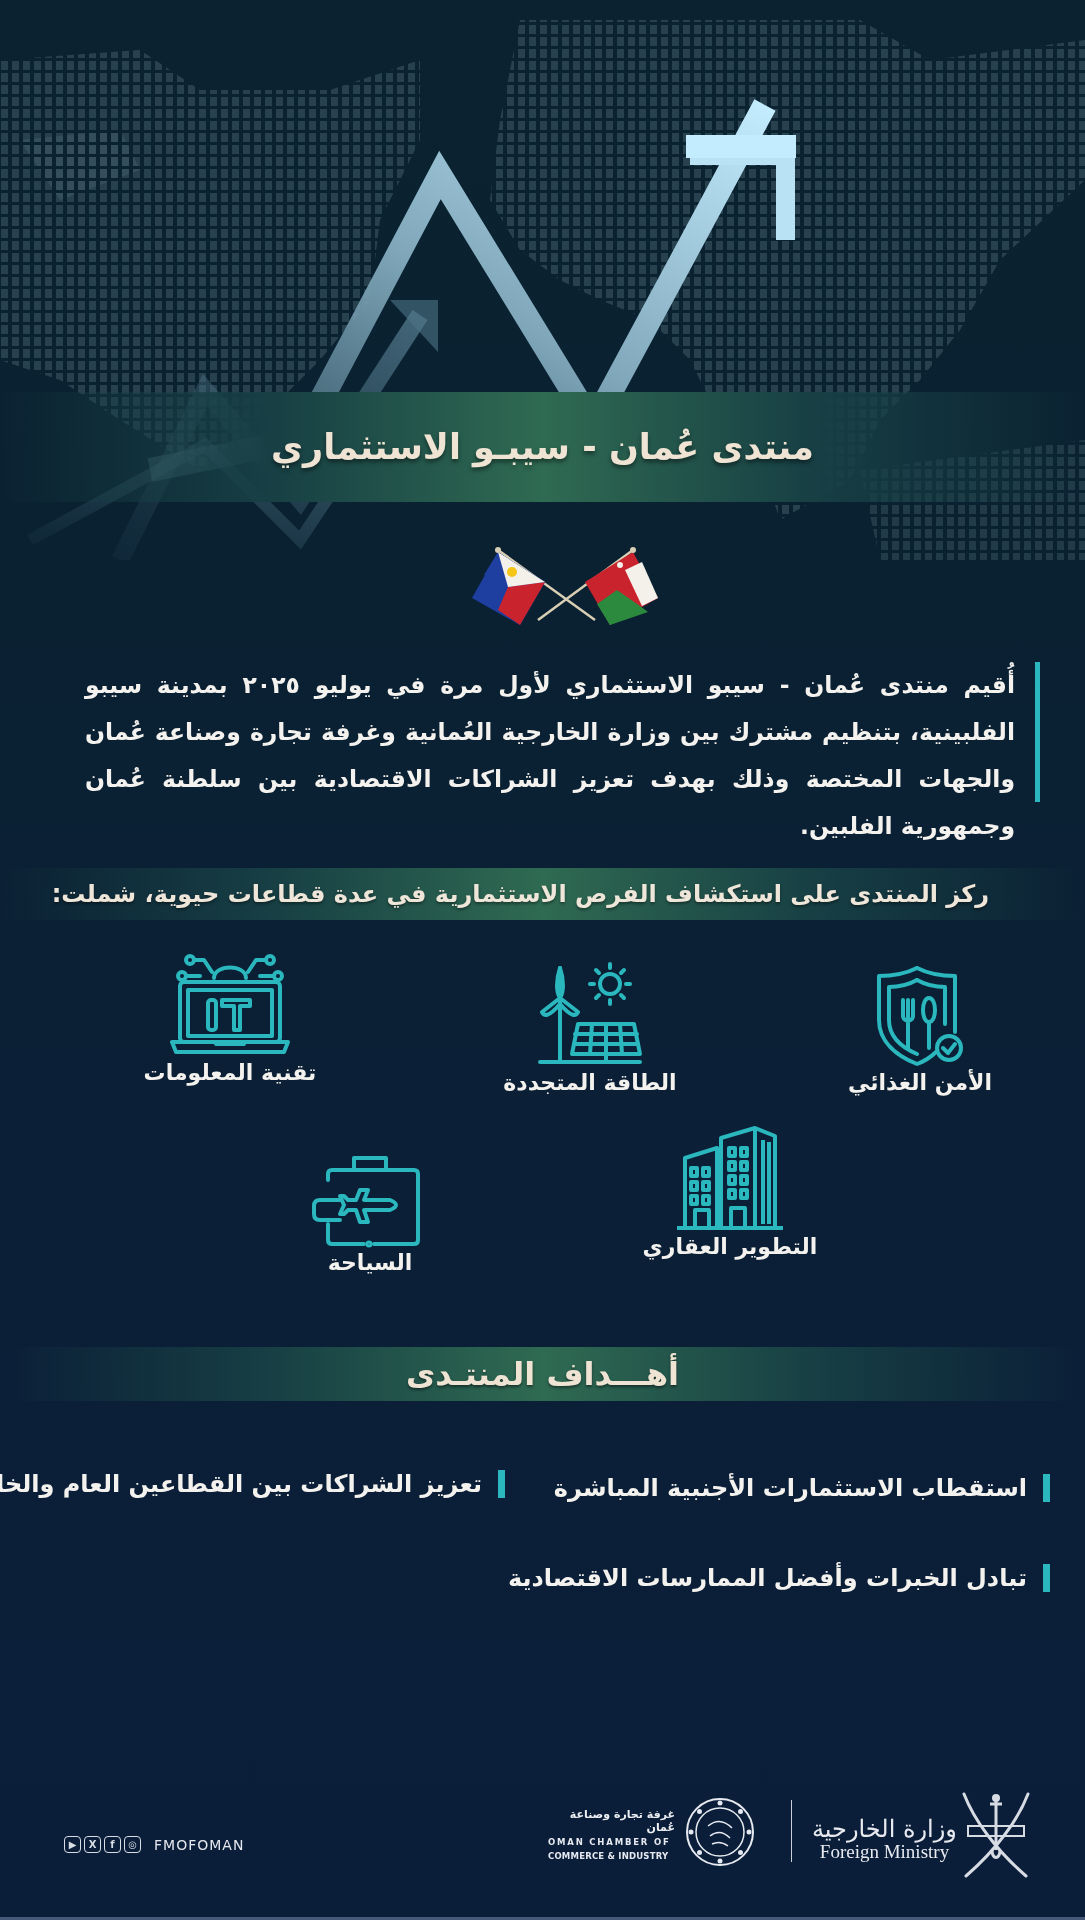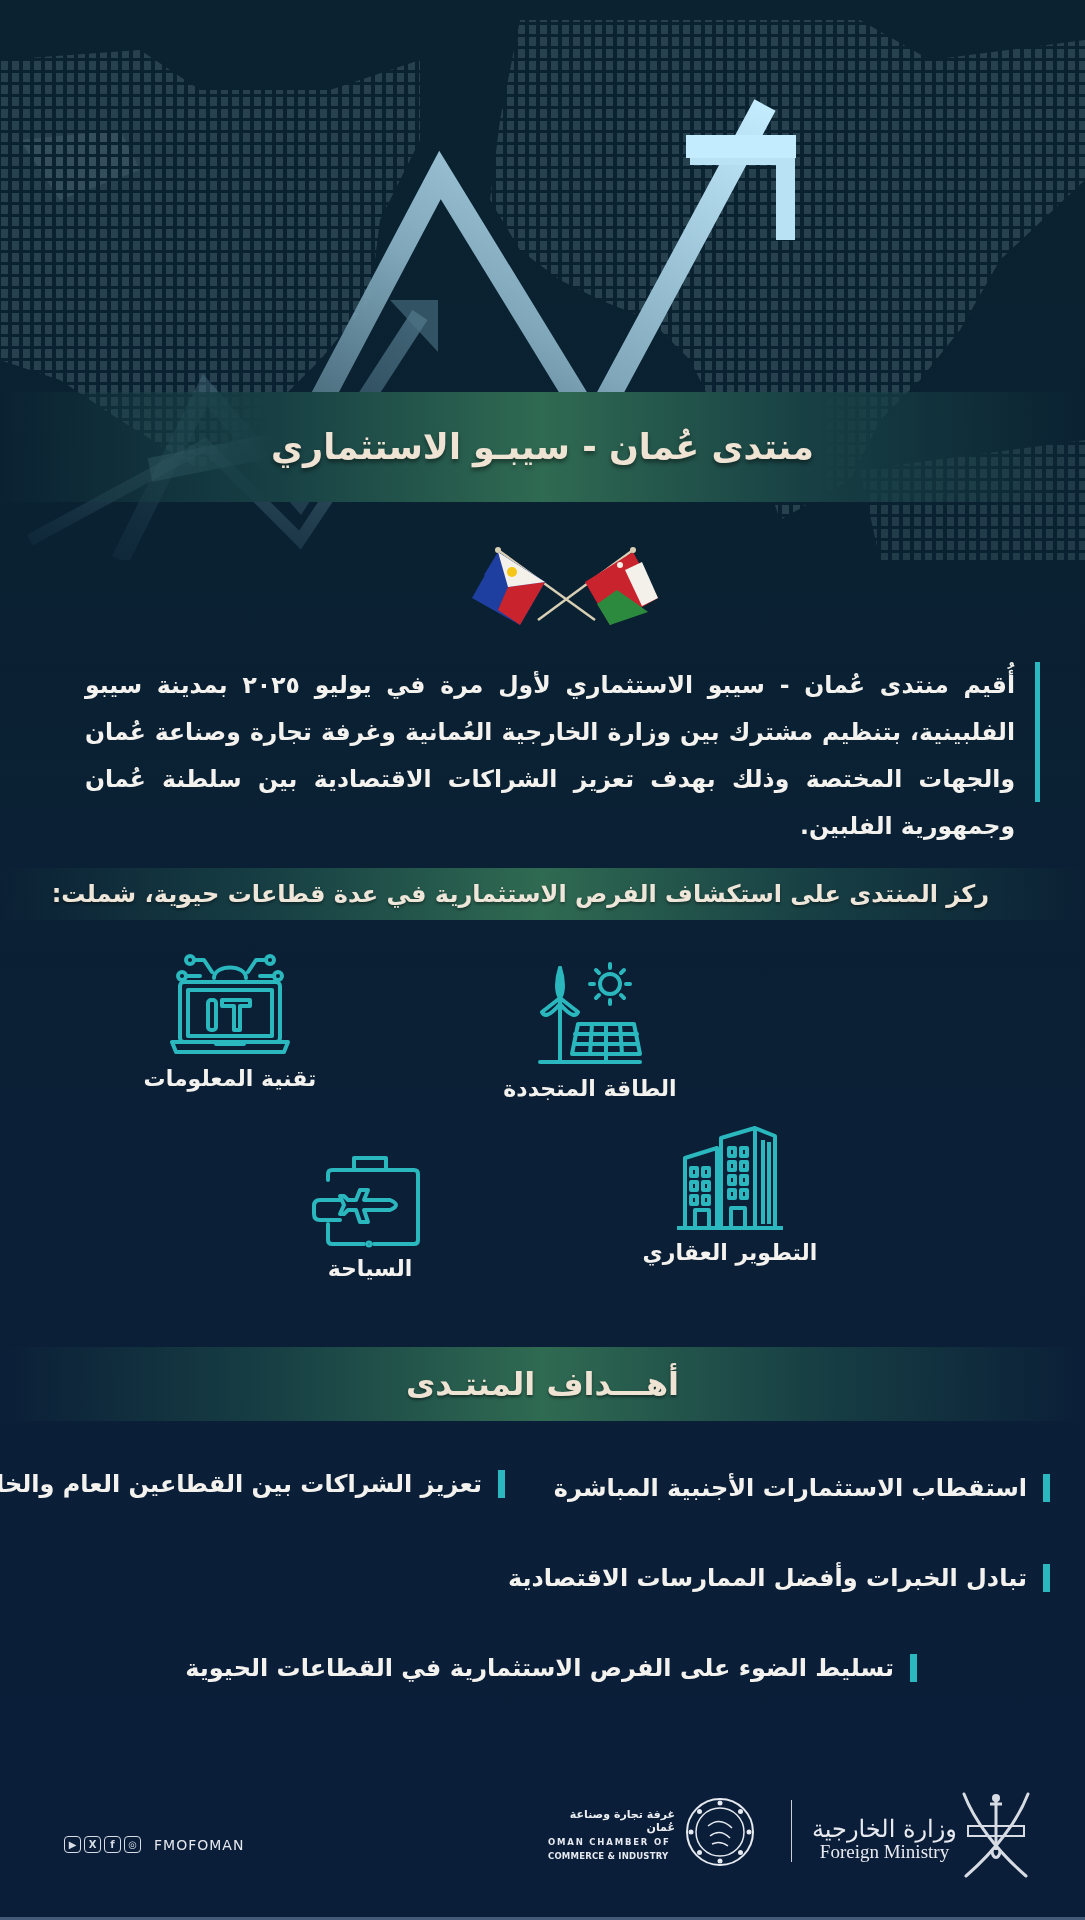--- a/index.html
+++ b/index.html
@@ -27,21 +27,21 @@
     .title-banner .title {
       font-family: "DejaVu Sans", sans-serif; font-weight: bold;
       font-size: 35px; color: #efe3d3; letter-spacing: 0px;
       text-shadow: 0 3px 4px rgba(0,0,0,0.45);
     }
     .sectors-banner { top: 868px; height: 52px; }
     .sectors-banner .sub {
       font-weight: bold; font-size: 24px; color: #efe6da;
       position: absolute; right: 96px; text-shadow: 0 2px 3px rgba(0,0,0,0.4);
     }
-    .goals-banner { top: 1347px; height: 74px; }
+    .goals-banner { top: 1347px; height: 54px; }
     .goals-banner .sub {
       font-weight: bold; font-size: 32px; color: #efe3d3;
       text-shadow: 0 2px 3px rgba(0,0,0,0.45);
     }
 
     
     .flags { position: absolute; left: 470px; top: 540px; width: 190px; height: 90px; }
 
     
     .intro {
@@ -50,21 +50,21 @@
     }
     .intro .bar { width: 5px; background: #2ab7bd; height: 140px; margin-left: 20px; flex: none; }
     .intro .text {
       font-weight: bold; font-size: 23.5px; line-height: 47px; color: #f4f2ee;
       text-align: justify; text-align-last: right; width: 930px;
     }
 
     
     .sector { position: absolute; width: 220px; text-align: center; direction: rtl; }
     .sector svg { display: block; margin: 0 auto; }
-    .sector .label { font-weight: bold; font-size: 22px; color: #f4f2ee; margin-top: 6px; }
+    .sector .label { font-weight: bold; font-size: 22px; color: #f4f2ee; }
 
     
     .goal {
       position: absolute; direction: rtl; display: flex; align-items: center;
       font-weight: bold; font-size: 24px; color: #f4f2ee; white-space: nowrap;
     }
     .goal .gbar { width: 7px; height: 28px; background: #2ab7bd; margin-left: 16px; flex: none; }
     .social { position: absolute; left: 64px; top: 1836px; display: flex; align-items: center; gap: 3px; }
     .social .sicon {
       width: 15px; height: 15px; border: 1.5px solid #d8dde6; border-radius: 4px;
@@ -156,20 +156,35 @@
 
   <div class="intro">
     <div class="bar"></div>
     <div class="text">أُقيم منتدى عُمان - سيبو الاستثماري لأول مرة في يوليو ٢٠٢٥ بمدينة سيبو الفلبينية، بتنظيم مشترك بين وزارة الخارجية العُمانية وغرفة تجارة وصناعة عُمان والجهات المختصة وذلك بهدف تعزيز الشراكات الاقتصادية بين سلطنة عُمان وجمهورية الفلبين.</div>
   </div>
 
   <div class="banner sectors-banner">
     <span class="sub">ركز المنتدى على استكشاف الفرص الاستثمارية في عدة قطاعات حيوية، شملت:</span>
   </div>
 
+  <div class="sector" style="left:810px; top:960px;">
+    <svg width="110" height="110" viewBox="0 0 110 110">
+      <g fill="none" stroke="#2ab7bd" stroke-width="4" stroke-linecap="round" stroke-linejoin="round">
+        <path d="M52 8 C40 14 28 16 14 16 L14 60 C14 82 32 96 52 104 C60 101 66 97 71 92"></path>
+        <path d="M52 8 C64 14 76 16 90 16 L90 72"></path>
+        <path d="M52 20 C43 25 34 27 24 27 L24 60 C24 78 38 88 52 94"></path>
+        <path d="M52 20 C61 25 70 27 80 27 L80 64"></path>
+        <path d="M38 40 L38 56 C38 62 48 62 48 56 L48 40 M43 40 L43 88"></path>
+        <path d="M64 38 C56 38 56 62 64 62 C72 62 72 38 64 38 Z M64 62 L64 88"></path>
+        <circle cx="84" cy="88" r="12"></circle>
+        <path d="M78 88 L83 93 L90 84"></path>
+      </g>
+    </svg>
+    <div class="label">الأمن الغذائي</div>
+  </div>
 
   <div class="sector" style="left:480px; top:958px;">
     <svg width="120" height="112" viewBox="0 0 120 112">
       <g fill="none" stroke="#2ab7bd" stroke-width="4" stroke-linecap="round" stroke-linejoin="round">
         <path d="M30 10 L30 104"></path>
         <path d="M30 10 C26 22 26 34 30 40 C34 34 34 22 30 10"></path>
         <path d="M30 40 L12 54 C14 58 18 60 30 46"></path>
         <path d="M30 40 L48 54 C46 58 42 60 30 46"></path>
         <circle cx="80" cy="26" r="10"></circle>
         <path d="M80 6 L80 10 M80 42 L80 46 M60 26 L64 26 M96 26 L100 26 M66 12 L69 15 M91 37 L94 40 M94 12 L91 15 M66 40 L69 37"></path>
@@ -250,24 +265,20 @@
     <span>استقطاب الاستثمارات الأجنبية المباشرة</span>
   </div>
   <div class="goal" style="right:580px; top:1470px;">
     <span class="gbar"></span>
     <span>تعزيز الشراكات بين القطاعين العام والخاص</span>
   </div>
   <div class="goal" style="right:35px; top:1564px;justify-content:center;">
     <span class="gbar"></span>
     <span>تبادل الخبرات وأفضل الممارسات الاقتصادية</span>
   </div>
-  <div class="goal" style="right:168px; top:1654px;">
-    <span class="gbar"></span>
-    <span>تسليط الضوء على الفرص الاستثمارية في القطاعات الحيوية</span>
-  </div>
 
   <div class="social">
     <span class="sicon">▶</span>
     <span class="sicon">X</span>
     <span class="sicon">f</span>
     <span class="sicon">◎</span>
     <span class="handle">FMOFOMAN</span>
   </div>
 
   <div class="chamber">

